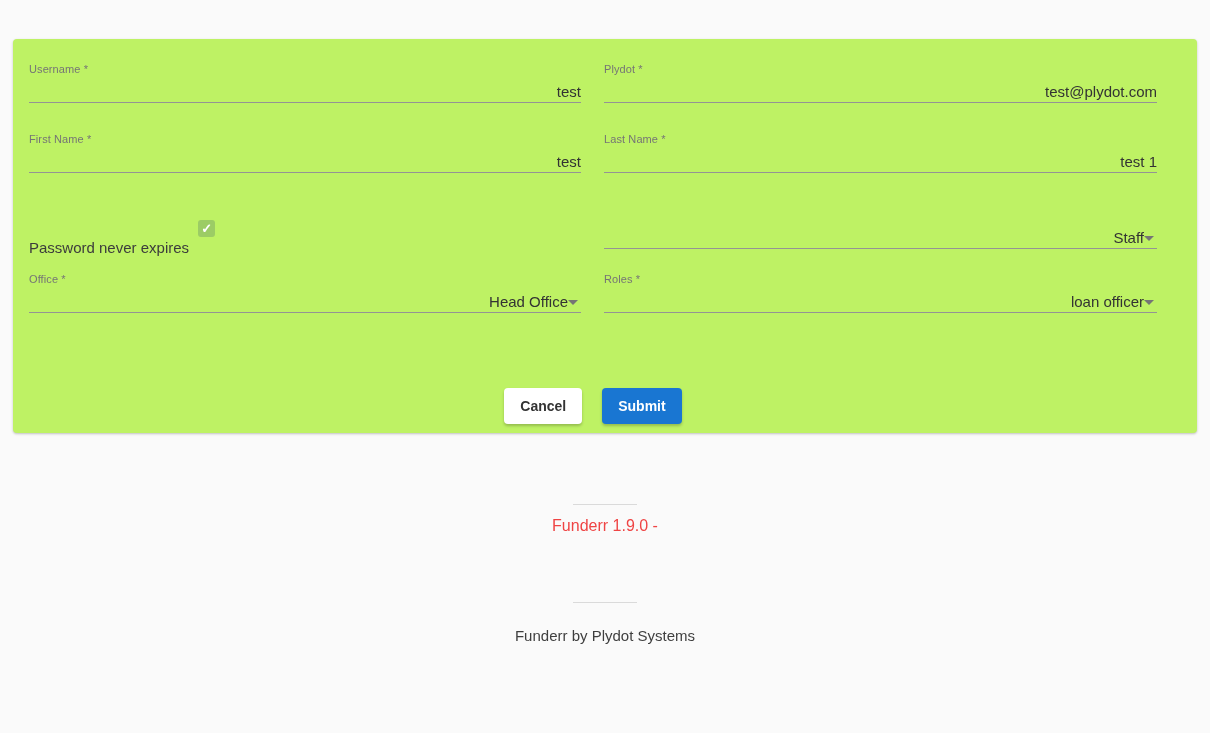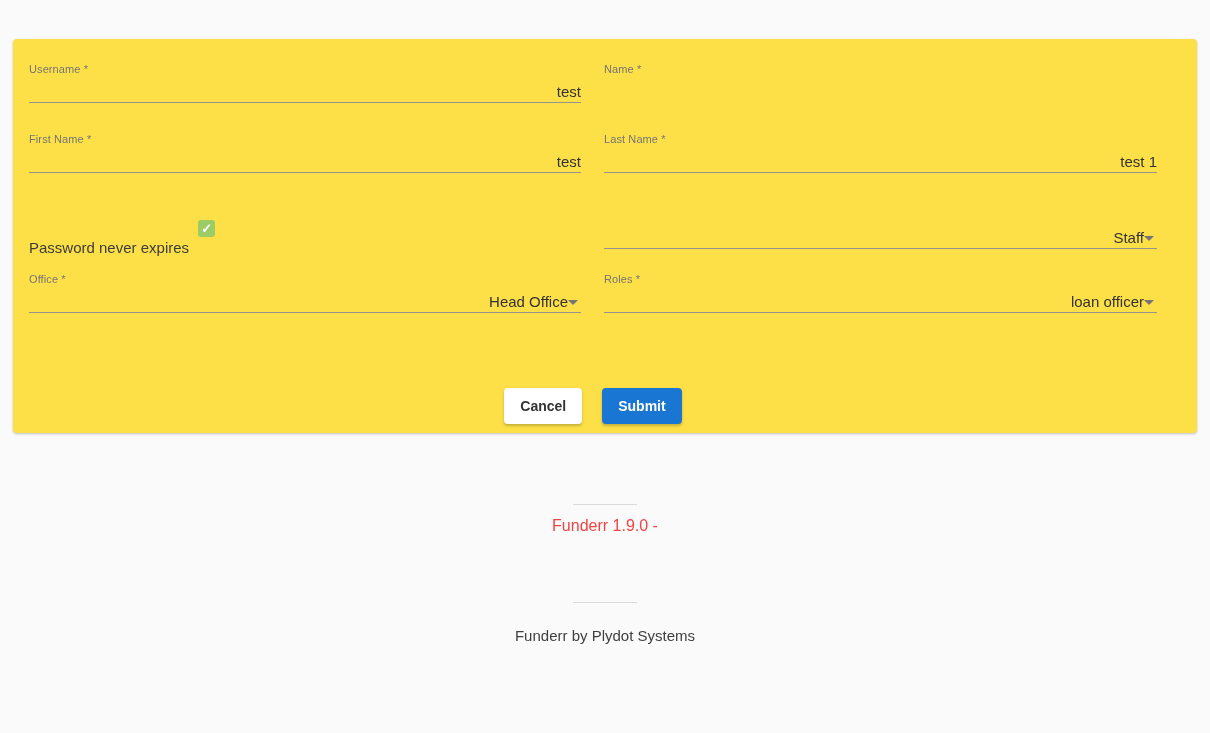--- a/index.html
+++ b/index.html
@@ -3,21 +3,21 @@
 <meta charset="utf-8">
 <style>
   * { box-sizing: border-box; margin: 0; padding: 0; }
   html, body {
     width: 1210px; height: 733px;
     background: #fafafa;
     font-family: "Liberation Sans", sans-serif;
     overflow: hidden;
   }
   .card {
-    background: #fde047;
+    background: #bef264;
     margin: 39px 13px 0 13px;
     width: 1184px;
     height: 394px;
     border-radius: 4px;
     box-shadow: 0 1px 3px rgba(0,0,0,0.14), 0 1px 2px rgba(0,0,0,0.10);
     padding: 24px 40px 0 16px;
   }
   .form-grid {
     display: grid;
     grid-template-columns: 552px 553px;
@@ -144,21 +144,24 @@
 <div class="card">
   <div class="form-grid">
 
     <div class="cell field">
       <div class="label">Username *</div>
       <div class="value-row">
         <span class="value">test</span>
       </div>
     </div>
     <div class="cell field">
-      <div class="label">Name *</div>
+      <div class="label">Plydot *</div>
+      <div class="value-row">
+        <span class="value">test@plydot.com</span>
+      </div>
     </div>
 
     <div class="cell field">
       <div class="label">First Name *</div>
       <div class="value-row">
         <span class="value">test</span>
       </div>
     </div>
     <div class="cell field">
       <div class="label">Last Name *</div>

